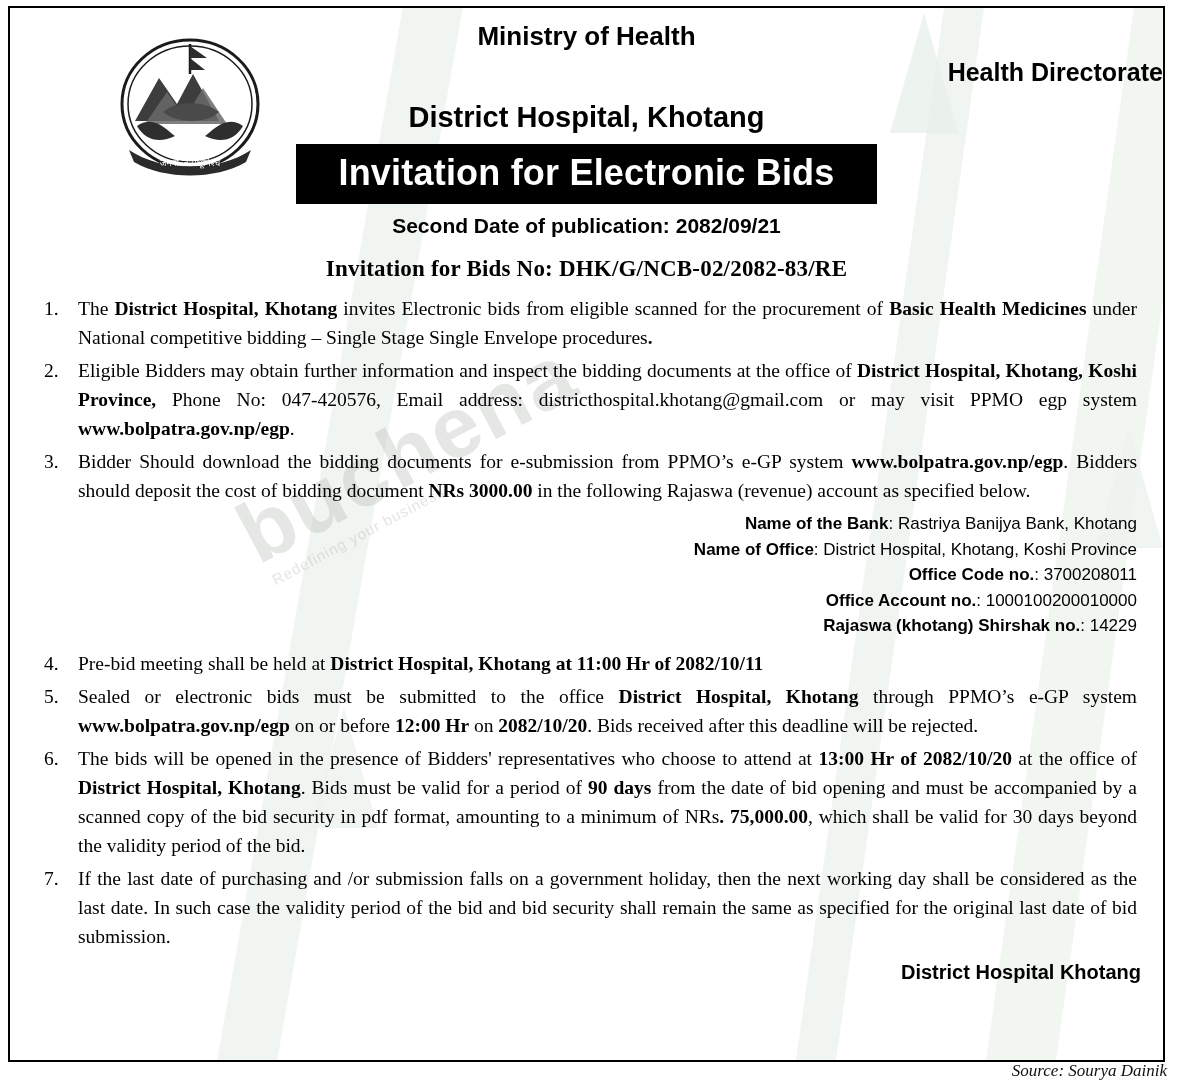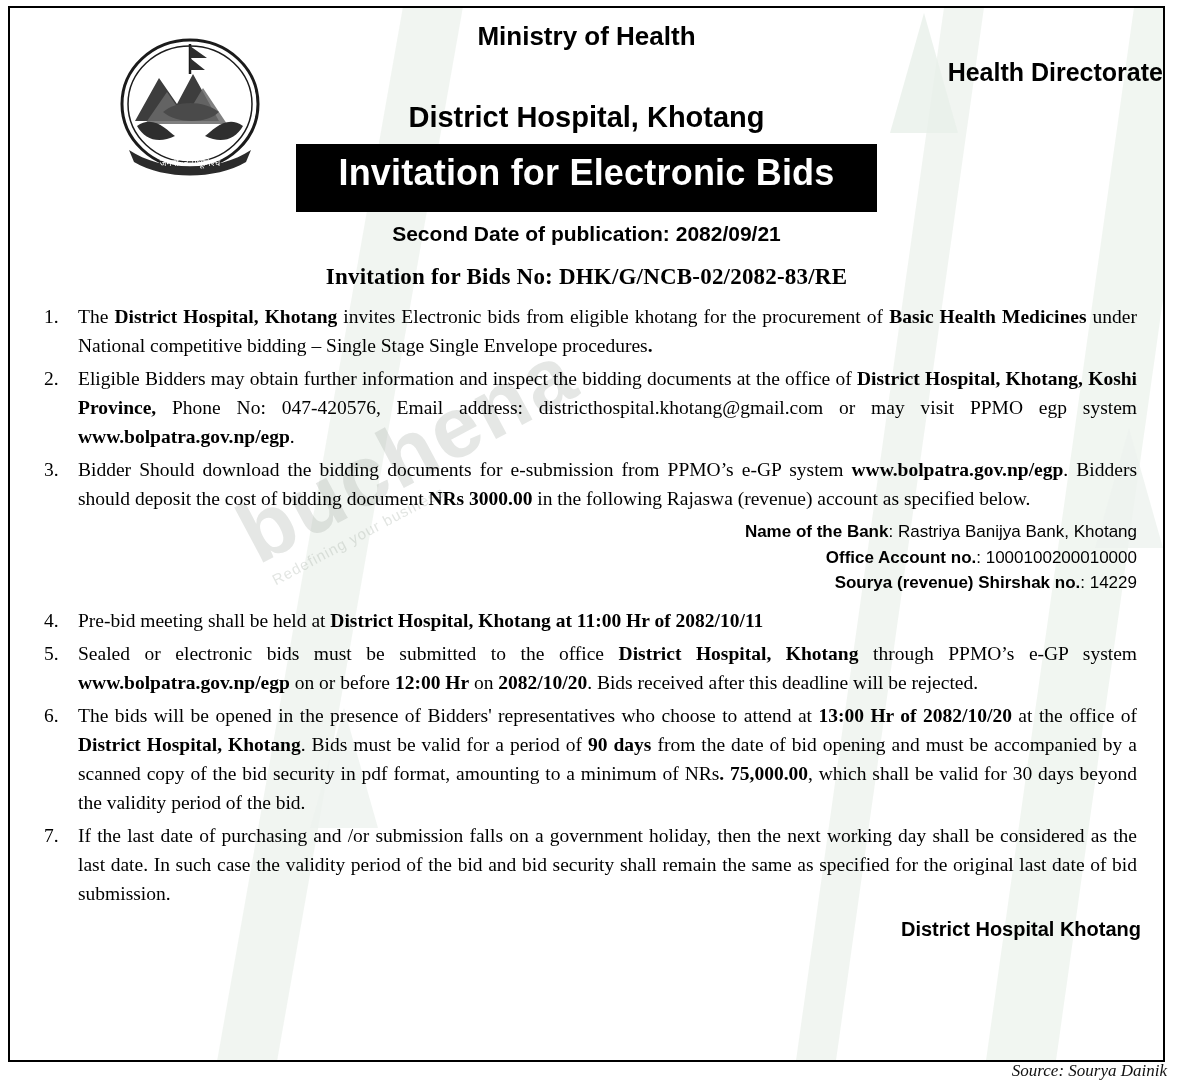--- a/index.html
+++ b/index.html
@@ -121,21 +121,21 @@
     line-height: 46px;
     margin-top: 4px;
   }
   .banner {
     display: inline-block;
     background: #000;
     color: #fff;
     font-family: "Liberation Sans", sans-serif;
     font-weight: 700;
     font-size: 36px;
-    padding: 8px 42px 18px 42px;
+    padding: 8px 42px 10px 42px;
     margin-top: 4px;
     letter-spacing: .2px;
   }
   .h-pub {
     font-family: "Liberation Sans", sans-serif;
     font-weight: 700;
     font-size: 21px;
     margin-top: 10px;
   }
   .h-ifb {
@@ -250,41 +250,47 @@
       <div class="h-hosp">District Hospital, Khotang</div>
       <div class="banner">Invitation for Electronic Bids</div>
       <div class="h-pub">Second Date of publication: 2082/09/21</div>
       <div class="h-ifb">Invitation for Bids No: DHK/G/NCB-02/2082-83/RE</div>
     </div>
 
     <div class="body-list">
 
       <div class="item">
         <div class="num">1.</div>
-        <div class="txt"><span>The </span><b>District Hospital, Khotang</b><span> invites Electronic bids from eligible khotang for the procurement of </span><b>Basic Health Medicines</b><span> under National competitive bidding – Single Stage Single Envelope procedures</span><b>.</b></div>
+        <div class="txt"><span>The </span><b>District Hospital, Khotang</b><span> invites Electronic bids from eligible scanned for the procurement of </span><b>Basic Health Medicines</b><span> under National competitive bidding – Single Stage Single Envelope procedures</span><b>.</b></div>
       </div>
 
       <div class="item">
         <div class="num">2.</div>
         <div class="txt"><span>Eligible Bidders may obtain further information and inspect the bidding documents at the office of </span><b>District Hospital, Khotang, Koshi Province,</b><span> Phone No: 047-420576, Email address: districthospital.khotang@gmail.com or may visit PPMO egp system </span><b>www.bolpatra.gov.np/egp</b><span>.</span></div>
       </div>
 
       <div class="item">
         <div class="num">3.</div>
         <div style="flex:1 1 auto;">
           <div class="txt"><span>Bidder Should download the bidding documents for e-submission from PPMO’s e-GP system </span><b>www.bolpatra.gov.np/egp</b><span>. Bidders should deposit the cost of bidding document </span><b>NRs 3000.00</b><span> in the following Rajaswa (revenue) account as specified below.</span></div>
           <div class="bank-block">
             <div>
               <b>Name of the Bank</b><span>: Rastriya Banijya Bank, Khotang</span>
             </div>
             <div>
+              <b>Name of Office</b><span>: District Hospital, Khotang, Koshi Province</span>
+            </div>
+            <div>
+              <b>Office Code no.</b><span>: 3700208011</span>
+            </div>
+            <div>
               <b>Office Account no.</b><span>: 1000100200010000</span>
             </div>
             <div>
-              <b>Sourya (revenue) Shirshak no.</b><span>: 14229</span>
+              <b>Rajaswa (khotang) Shirshak no.</b><span>: 14229</span>
             </div>
           </div>
         </div>
       </div>
 
       <div class="item">
         <div class="num">4.</div>
         <div class="txt"><span>Pre-bid meeting shall be held at </span><b>District Hospital, Khotang at 11:00 Hr of 2082/10/11</b></div>
       </div>
 

